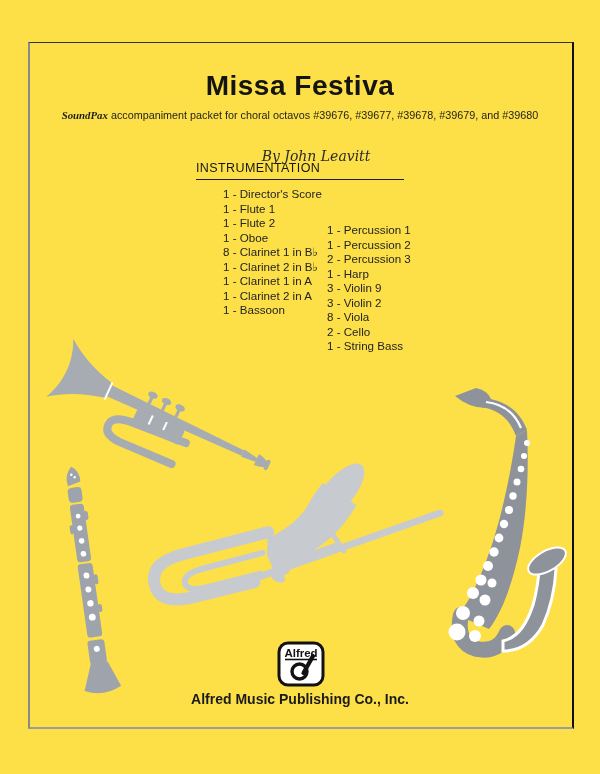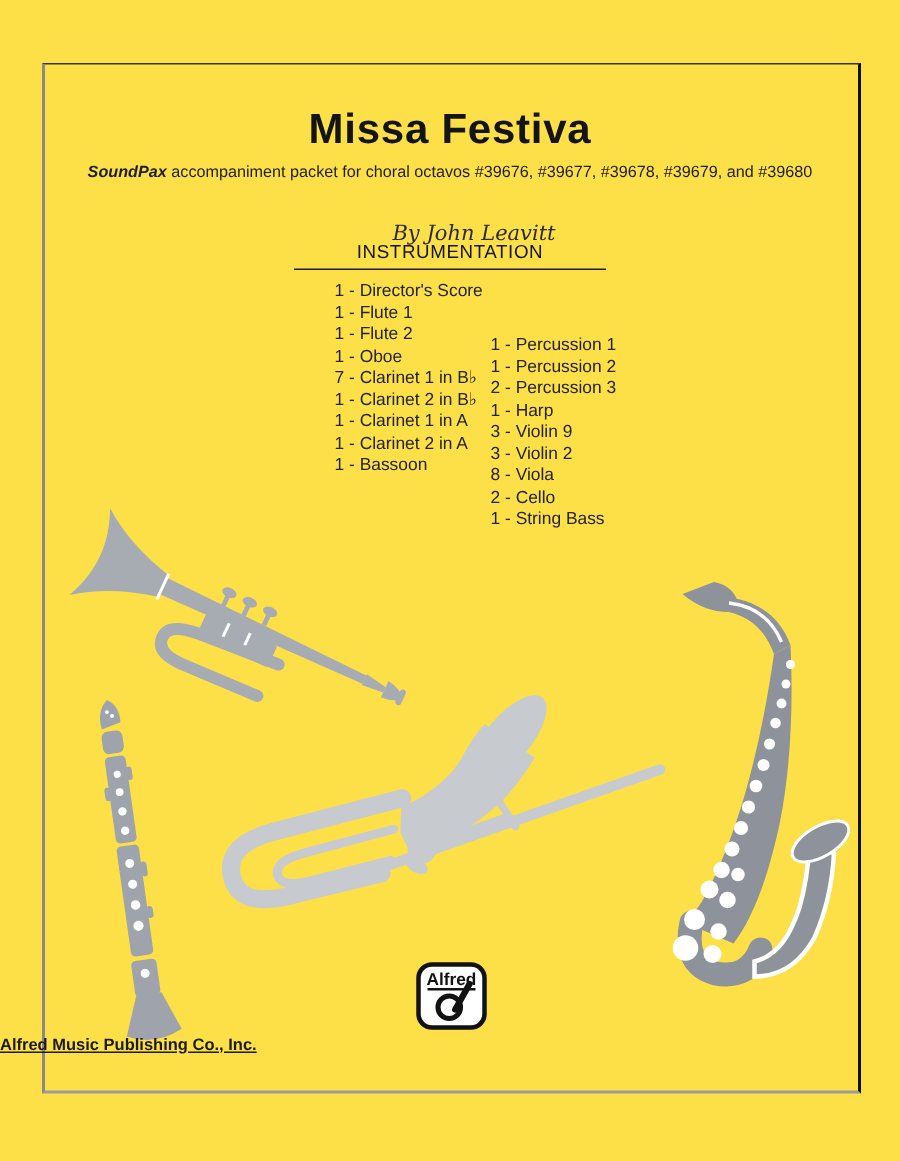--- a/index.html
+++ b/index.html
@@ -5,37 +5,37 @@
   html,body{margin:0;padding:0;background:#ffffff;}
   .canvas{position:relative;width:600px;height:774px;background:#fde047;overflow:hidden;
           font-family:"Liberation Sans",sans-serif;color:#1c1c1c;}
   .page-border{position:absolute;left:28px;top:42px;width:546px;height:687px;box-sizing:border-box;
           border-top:1px solid #343434;border-right:2px solid #101010;
           border-bottom:2px solid #9c9c9c;border-left:2px solid #8a8a8a;background:transparent;}
   .title{position:absolute;top:70px;left:0;width:600px;margin:0;text-align:center;
           font-size:28px;font-weight:bold;letter-spacing:0.5px;color:#141414;}
   .subtitle{position:absolute;top:109px;left:0;width:600px;margin:0;text-align:center;
           font-size:10.8px;color:#1e1e1e;}
-  .subtitle .brand{font-weight:bold;font-style:italic;}
+  .subtitle .brand{font-weight:bold;font-style:italic;font-family:Liberation Serif, serif;}
   .byline{position:absolute;top:132px;left:0;width:600px;margin:16px;text-align:center;
           font-family:"DejaVu Serif",serif;font-style:italic;font-size:14px;color:#2b2b2b;}
   .instr-heading{position:absolute;top:161px;left:50%;transform:translateX(-50%);width:208px;
-          text-align:center;font-size:12.5px;letter-spacing:0.4px;color:#161616;
+          text-align:left;font-size:12.5px;letter-spacing:0.4px;color:#161616;
           padding-bottom:4px;border-bottom:1.6px solid #1d1d1d;}
   .instr-col{position:absolute;top:187px;font-size:11.6px;line-height:14.55px;color:#232323;white-space:nowrap;}
   .instr-col.left{left:199px;margin-left:24px;}
   .instr-col.right{left:327px;margin-top:36px;}
   .art{position:absolute;}
   #trumpet-art{left:42px;top:380px;width:235px;height:85px;transform:rotate(25deg);}
   #clarinet-art{left:56px;top:463px;width:70px;height:232px;transform:rotate(-8deg);}
   #trombone-art{left:120px;top:468px;width:340px;height:160px;transform:rotate(-12deg);}
   #sax-art{left:415px;top:385px;width:165px;height:290px;}
   #alfred-logo{position:absolute;left:277px;top:641px;width:48px;height:46px;}
-  .footer-line{position:absolute;left:0;width:600px;margin:0;
-          font-size:11px;font-weight:bold;color:#1b1b1b;text-decoration:underline;}
+  .footer-line{position:absolute;left:0;width:600px;margin:0;text-align:center;
+          font-size:14px;font-weight:bold;color:#1b1b1b;}
   #publisher-line{top:691px;}
   #website-line{top:705px;}
 </style>
 </head>
 <body>
 
 <div class="canvas">
   <div class="page-border"></div>
 
   <h1 class="title">Missa Festiva</h1>
@@ -44,21 +44,21 @@
 
   <p class="byline">By John Leavitt</p>
 
   <div class="instr-heading">INSTRUMENTATION</div>
 
   <div class="instr-col left">
     <div>1 - Director's Score</div>
     <div>1 - Flute 1</div>
     <div>1 - Flute 2</div>
     <div>1 - Oboe</div>
-    <div>7 - Clarinet 1 in B♭</div>
+    <div>8 - Clarinet 1 in B♭</div>
     <div>1 - Clarinet 2 in B♭</div>
     <div>1 - Clarinet 1 in A</div>
     <div>1 - Clarinet 2 in A</div>
     <div>1 - Bassoon</div>
   </div>
 
   <div class="instr-col right">
     <div>1 - Percussion 1</div>
     <div>1 - Percussion 2</div>
     <div>2 - Percussion 3</div>

